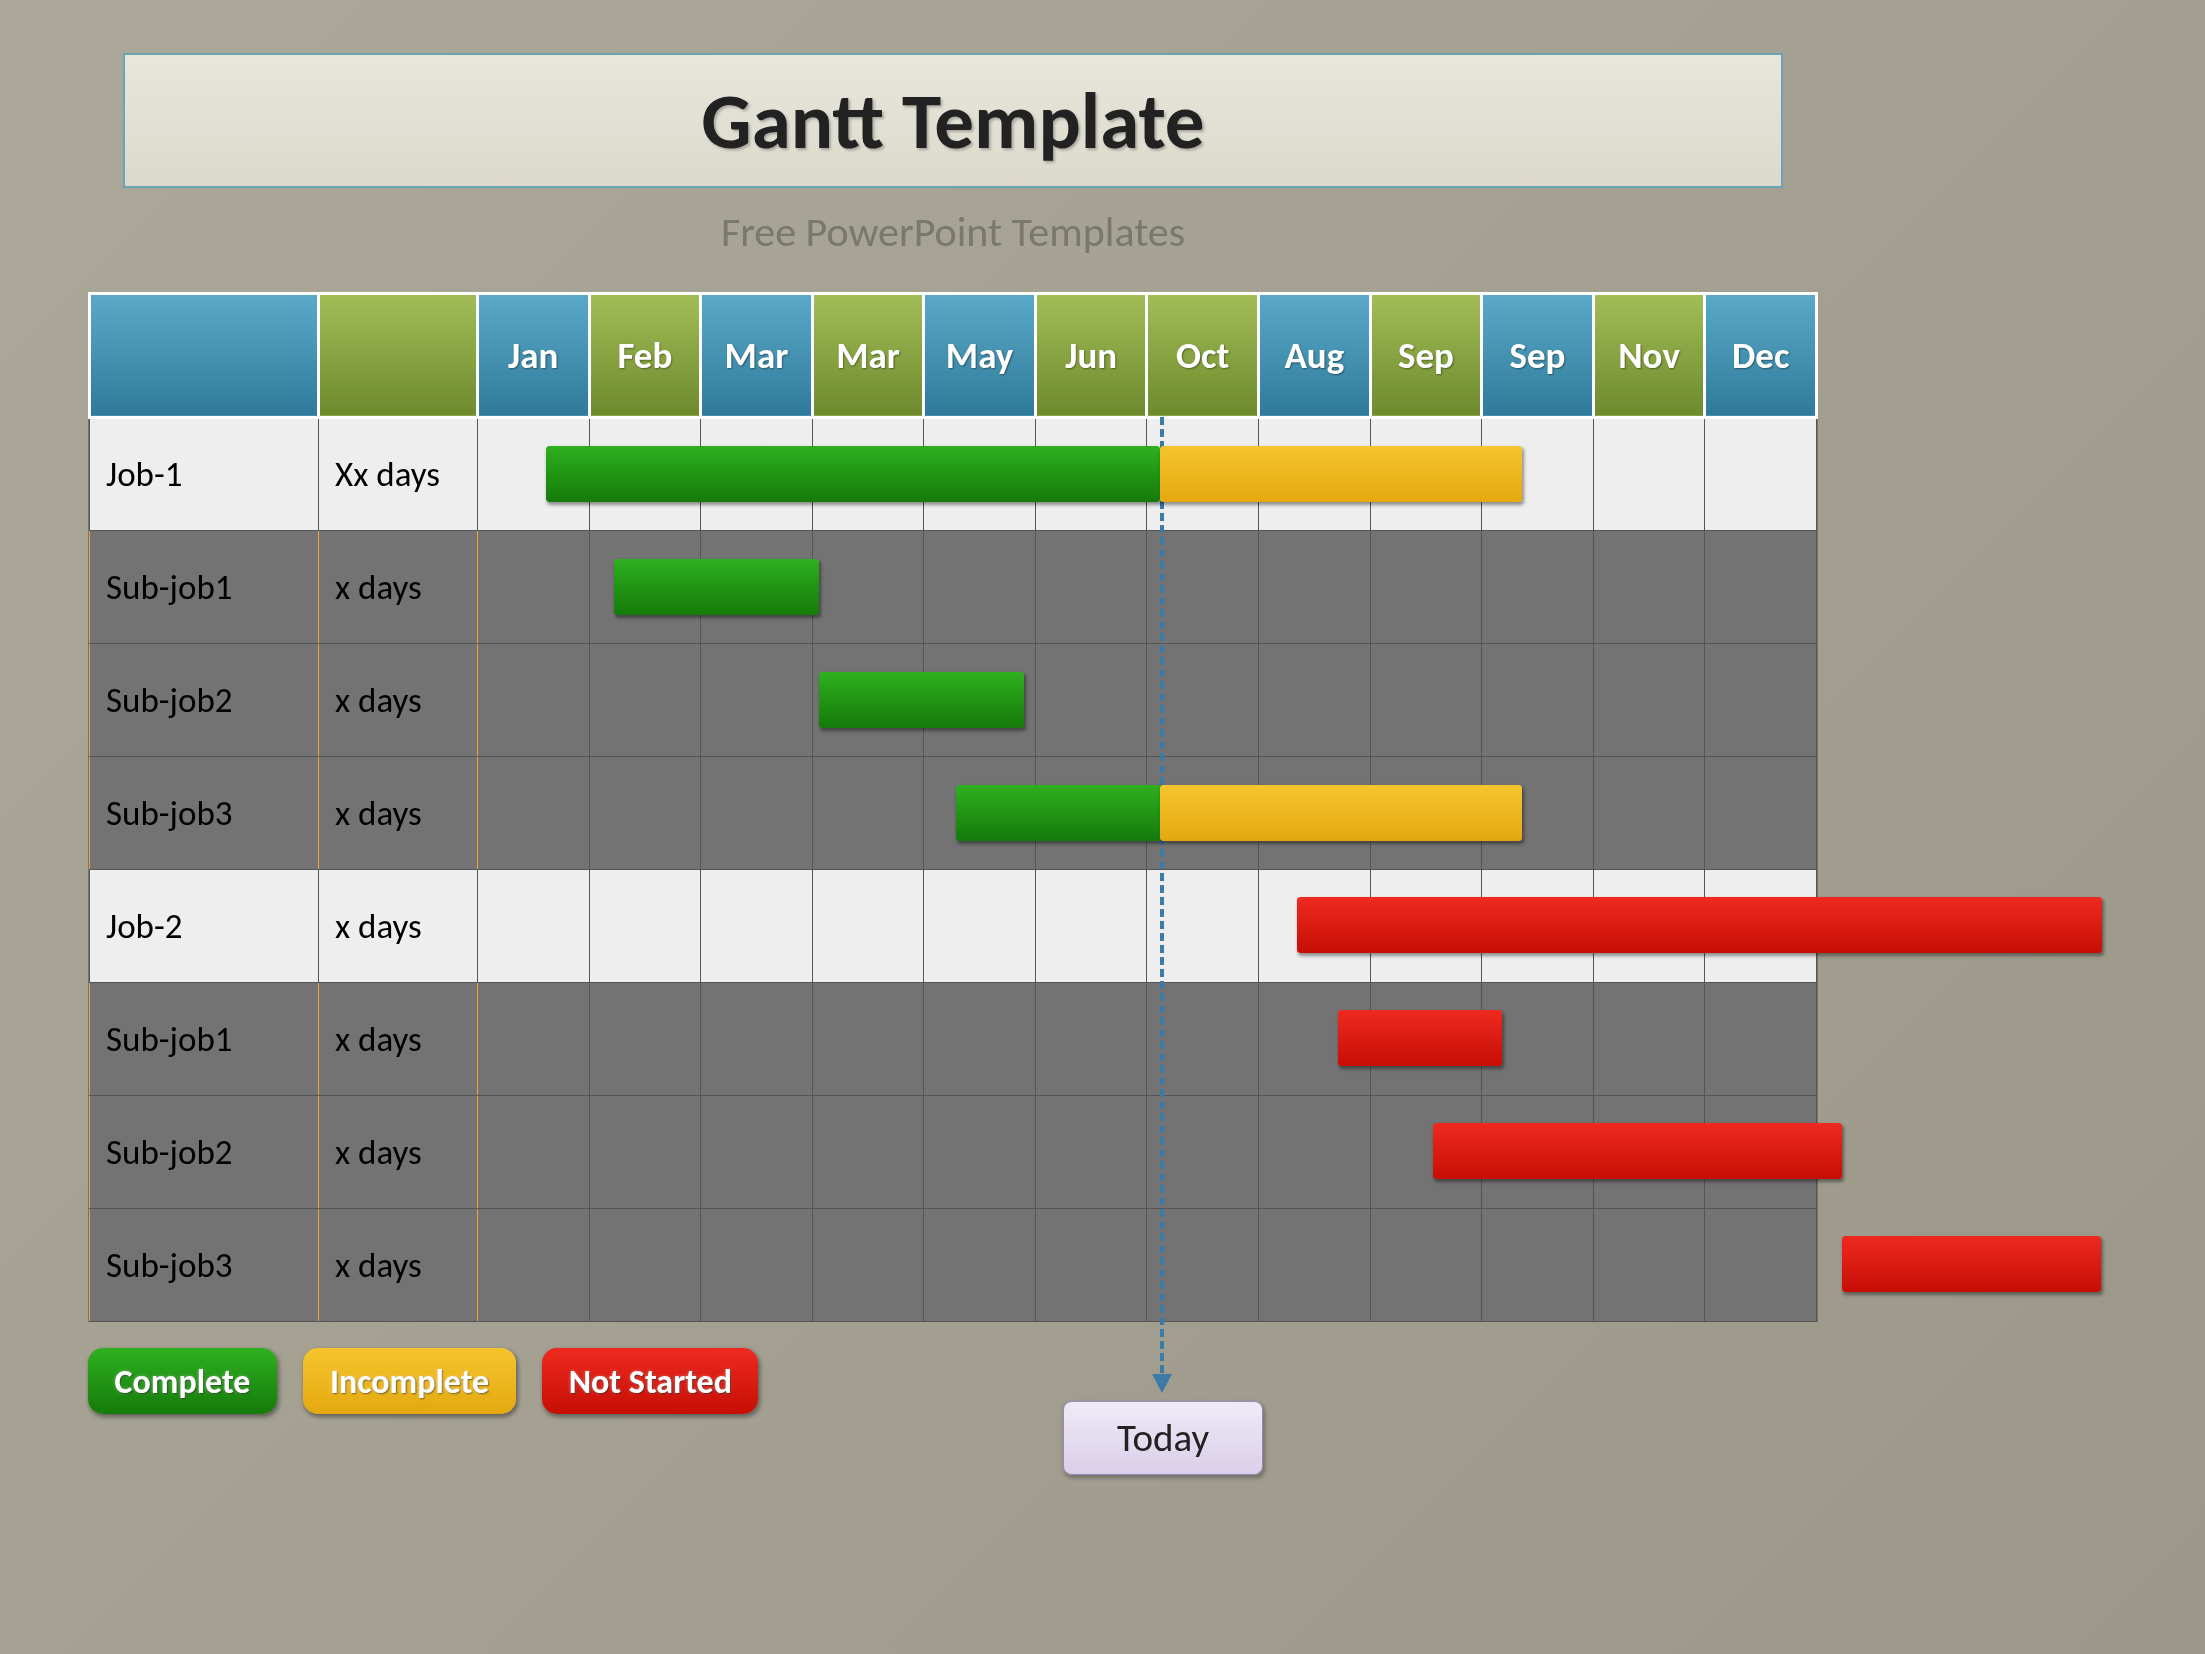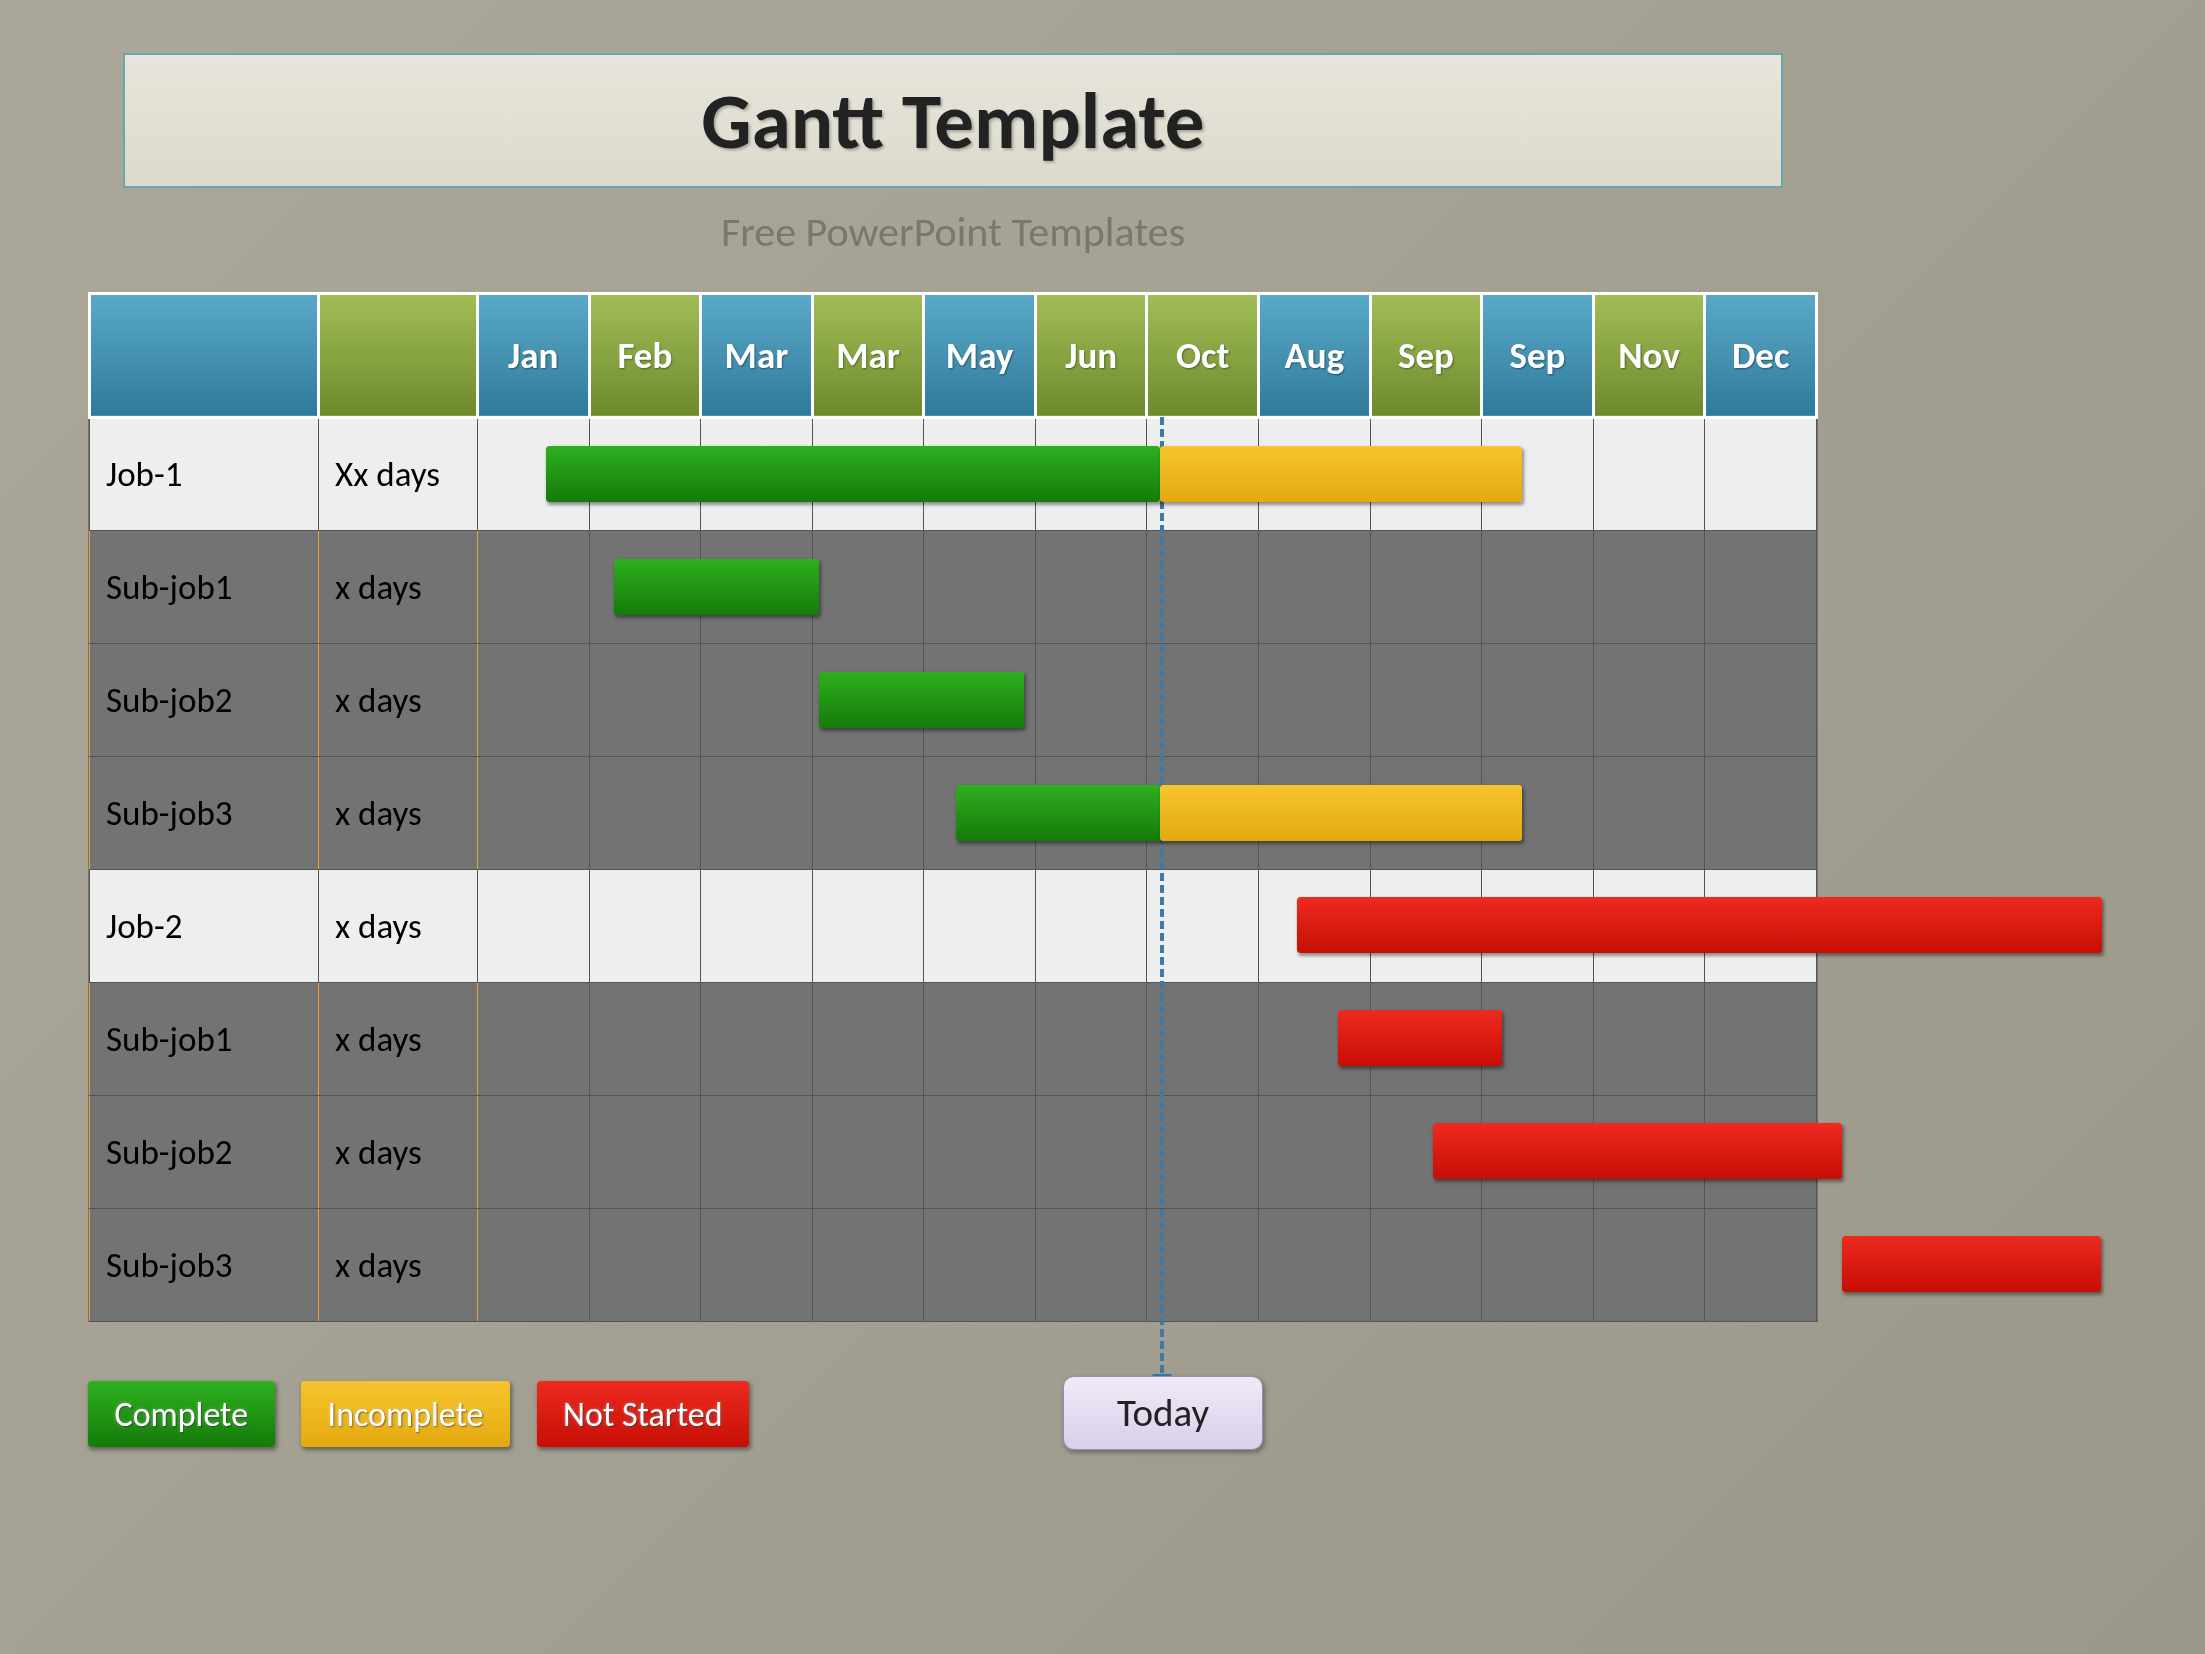--- a/index.html
+++ b/index.html
@@ -103,27 +103,26 @@
     width:0;height:0;
     border-left:10.6px solid transparent;
     border-right:10.6px solid transparent;
     border-top:19.4px solid #3c7aa8;
     transform:translateX(-50%);
   }
   
   .legend { display:flex; gap:26.5px; align-items:center; }
   .legend-item {
     padding: 12.4px 26.5px;
-    border-radius: 4px;
+    border-radius: 15px;
     color:#fff;
     font-size:34px;
-    font-weight:400;
+    font-weight:700;
     box-shadow: 1.8px 2.6px 4.4px rgba(0,0,0,.4);
     text-shadow: 0.9px 0.9px 1.8px rgba(0,0,0,.5), 0 0 3.5px rgba(255,255,255,.4);
-    margin-top: 33px;
   }
   .legend-item.green { background: linear-gradient(#2eb01f,#157a0a); }
   .legend-item.yellow { background: linear-gradient(#f5c52d,#e5a80f); }
   .legend-item.red { background: linear-gradient(#ee2a1f,#c60e05); }
   .today-box {
     background: linear-gradient(#f0eaf7,#d9cfe9);
     border: 1.8px solid #9a8bb8;
     border-radius: 8.8px;
     padding: 12.4px 53px;
     font-size: 39px;
@@ -288,21 +287,21 @@
             <td></td>
             <td></td>
             <td></td>
             <td></td>
             <td></td>
           </tr>
         </tbody>
     </table>
     <div class="today-line" id="today-line" style="left: 1072px; top: 125px; height: 956px;"></div>
     <div class="today-arrow" id="today-arrow" style="left: 1074px; top: 1082px;"></div>
-    <div class="today-box" id="today-box" style="left: 975px; top: 1084px; border-radius: 11px;">Today</div>
+    <div class="today-box" id="today-box" style="left: 975px; top: 1109px;">Today</div>
   <div class="bar green" style="left: 458px; width: 614px; top: 182px;"></div>
       <div class="bar yellow" style="left: 1072px; width: 362px; top: 182px;"></div>
       <div class="bar green" style="left: 526px; width: 205px; top: 295px;"></div>
       <div class="bar green" style="left: 731px; width: 205px; top: 408px;"></div>
       <div class="bar green" style="left: 868px; width: 205px; top: 521px;"></div>
       <div class="bar yellow" style="left: 1072px; width: 362px; top: 521px;"></div>
       <div class="bar red" style="left: 1209px; width: 805px; top: 633px;"></div>
       <div class="bar red" style="left: 1250px; width: 164px; top: 746px;"></div>
       <div class="bar red" style="left: 1345px; width: 409px; top: 859px;"></div>
       <div class="bar red" style="left: 1754px; width: 259px; top: 972px;"></div>

